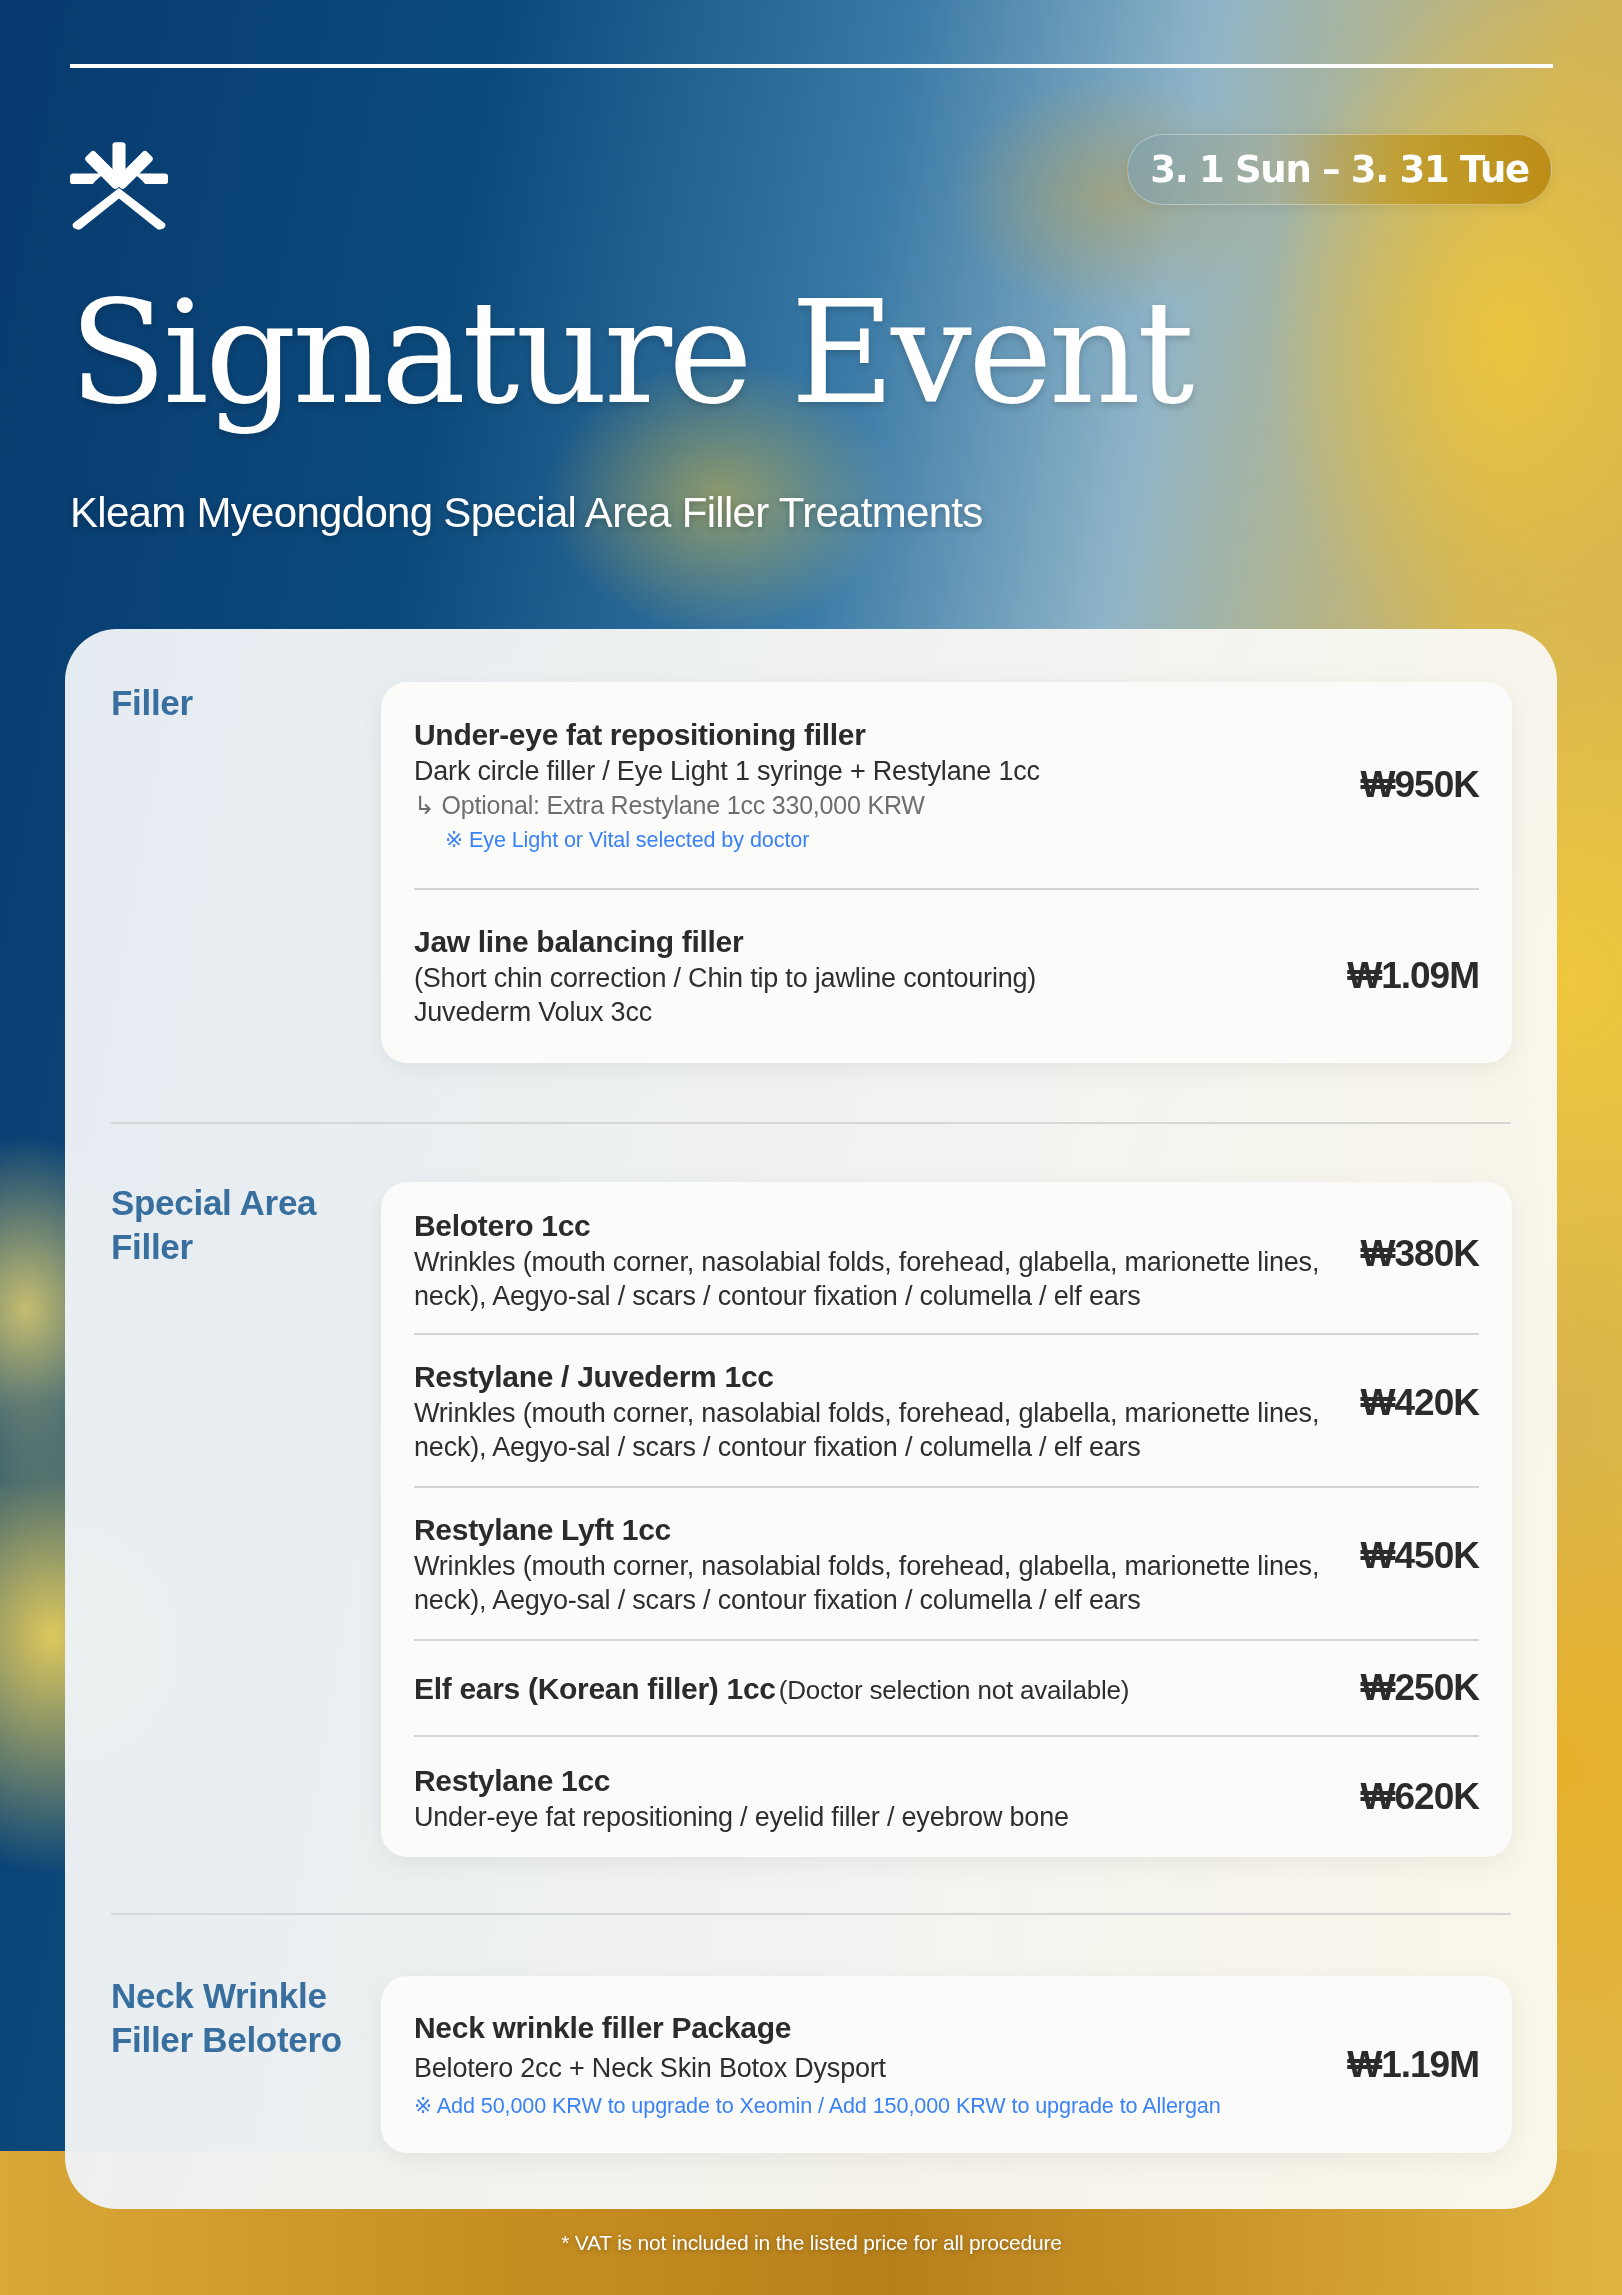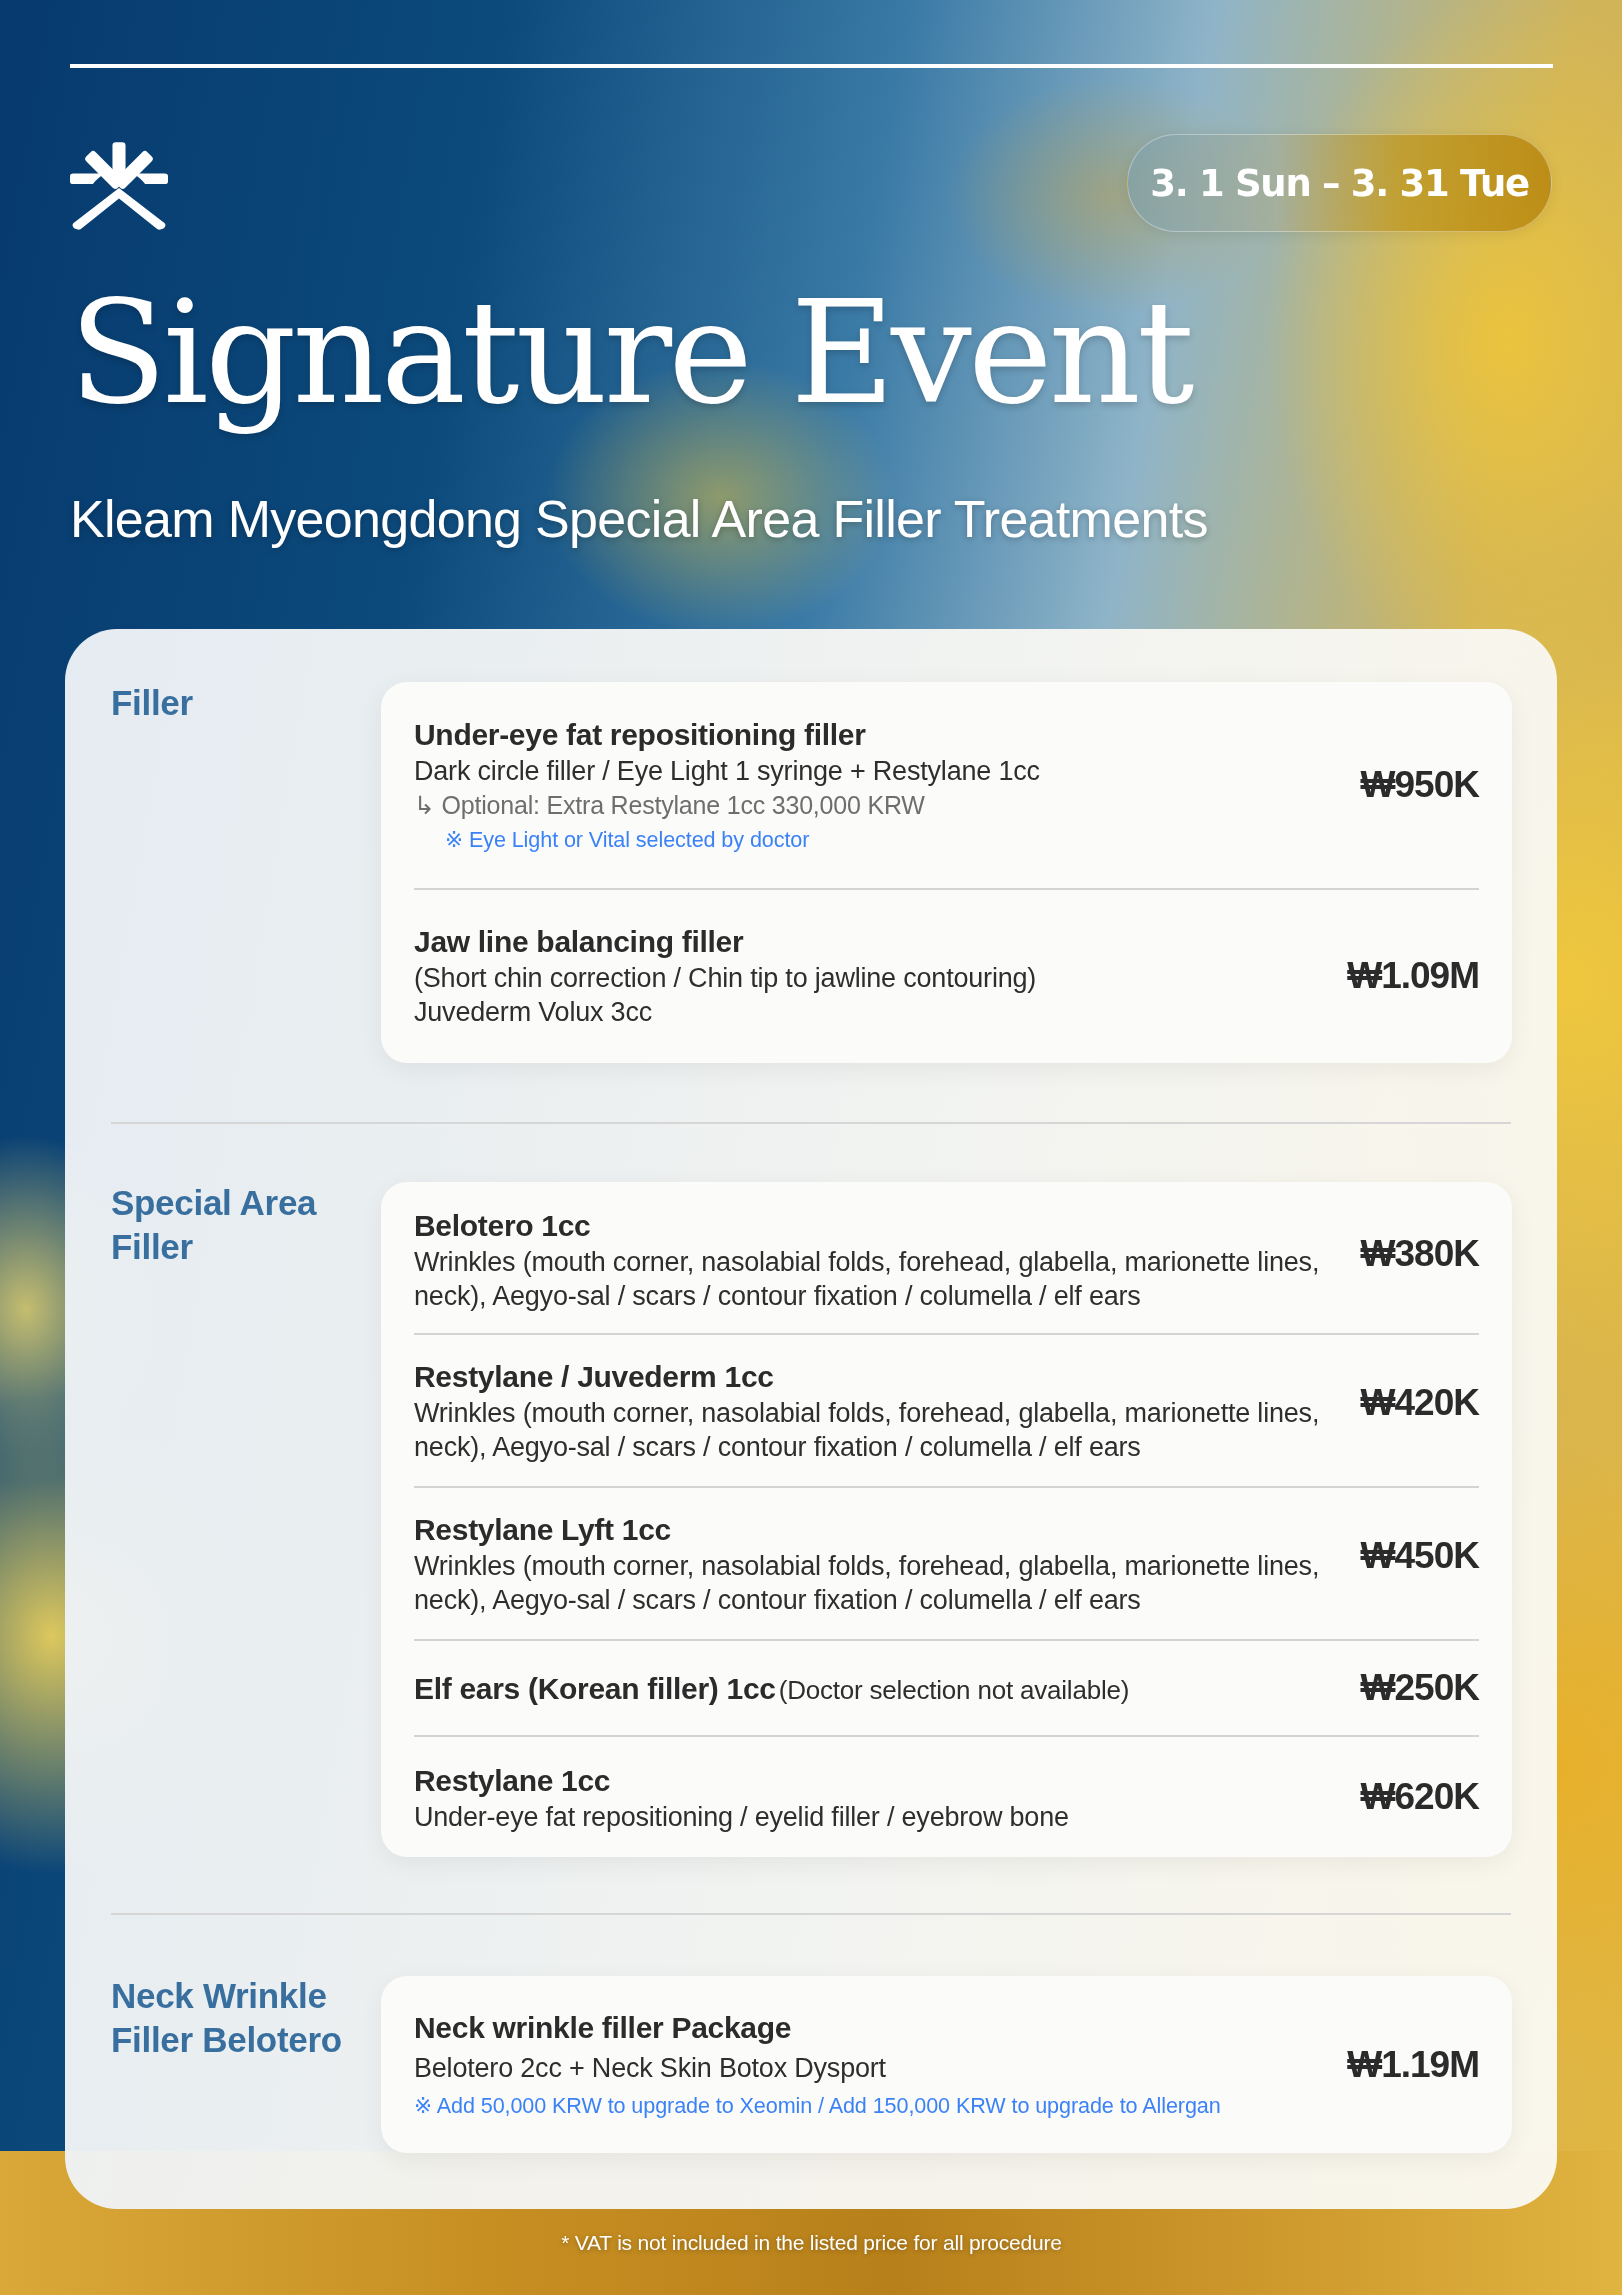--- a/index.html
+++ b/index.html
@@ -24,39 +24,39 @@
     background: linear-gradient(90deg, #d9a838 0%, #c78f22 30%, #b8801a 55%, #cf9a2e 80%, #e0b440 100%);
   }
   .top-rule {
     position: absolute; left: 70px; top: 64px; width: 1483px; height: 3.9px;
     background: #ffffff;
   }
   .logo {
     position: absolute; left: 70px; top: 142px; width: 98px; height: 88px;
   }
   .date-pill {
-    position: absolute; left: 1127px; top: 134px; width: 425px; height: 98px;
+    position: absolute; left: 1127px; top: 134px; width: 425px; height: 71px;
     border-radius: 49px;
     background: linear-gradient(90deg, rgba(120,160,180,0.55) 0%, rgba(170,170,140,0.45) 35%, rgba(190,150,30,0.75) 65%, rgba(180,130,10,0.8) 100%);
     border: 1.3px solid rgba(255,255,255,0.35);
     display: flex; align-items: center; justify-content: center;
     color: #ffffff; font-family: "DejaVu Sans", sans-serif; font-weight: bold;
     font-size: 37px; letter-spacing: -1.3px;
     box-shadow: 0 2.6px 13px rgba(0,0,0,0.08);
   }
   .title {
     position: absolute; left: 69px; top: 281px;
     font-family: "DejaVu Serif", "Liberation Serif", serif;
     font-size: 143px; font-weight: normal; color: #ffffff;
     letter-spacing: -3.9px; line-height: 1;
     text-shadow: 0 2.6px 7.9px rgba(0,0,0,0.18);
   }
   .subtitle {
     position: absolute; left: 70px; top: 489px;
-    font-size: 52px; color: #ffffff; letter-spacing: -0.7px;
+    font-size: 42px; color: #ffffff; letter-spacing: -0.7px;
     text-shadow: 0 2px 6.5px rgba(0,0,0,0.25);
   }
   .panel {
     position: absolute; left: 65px; top: 629px; width: 1492px; height: 1580px;
     border-radius: 52px;
     background: linear-gradient(100deg, rgba(236,241,246,0.97) 0%, rgba(244,245,243,0.97) 40%, rgba(250,248,240,0.97) 100%);
   }
   .section-label {
     position: absolute; left: 111px;
     color: #386f9e; font-weight: bold; font-size: 35px; line-height: 44px;

